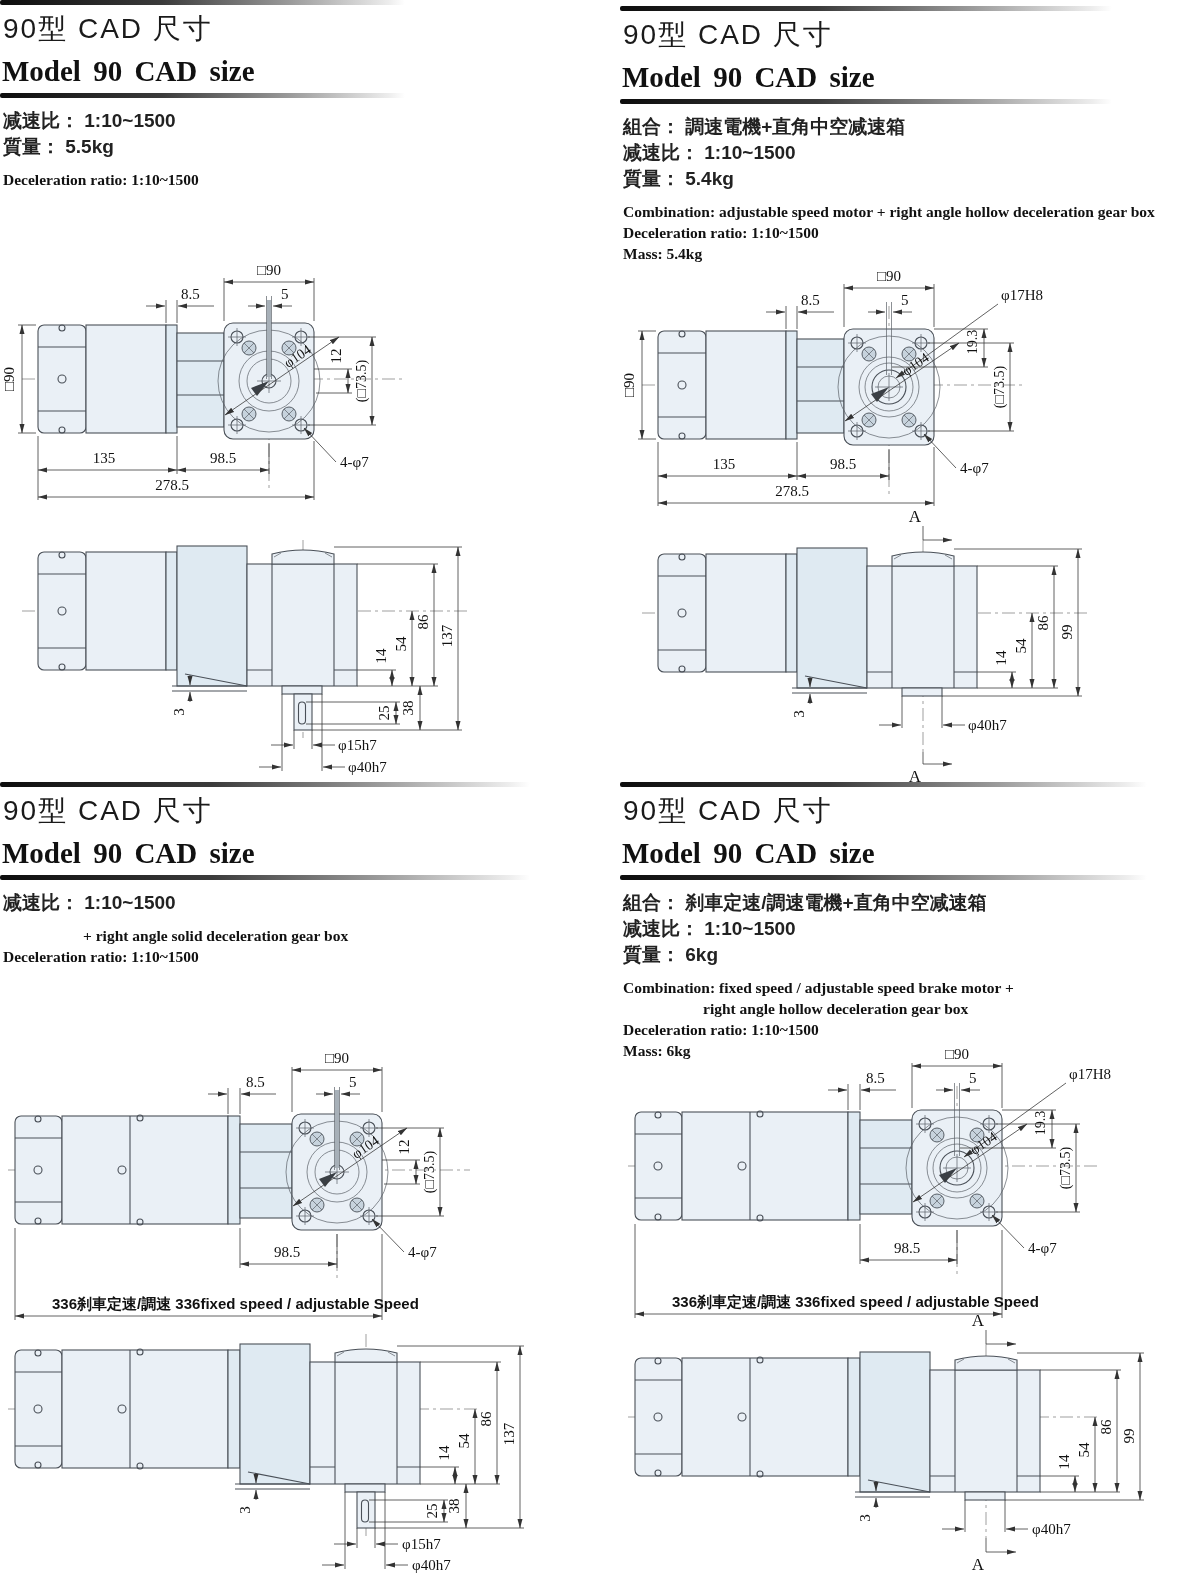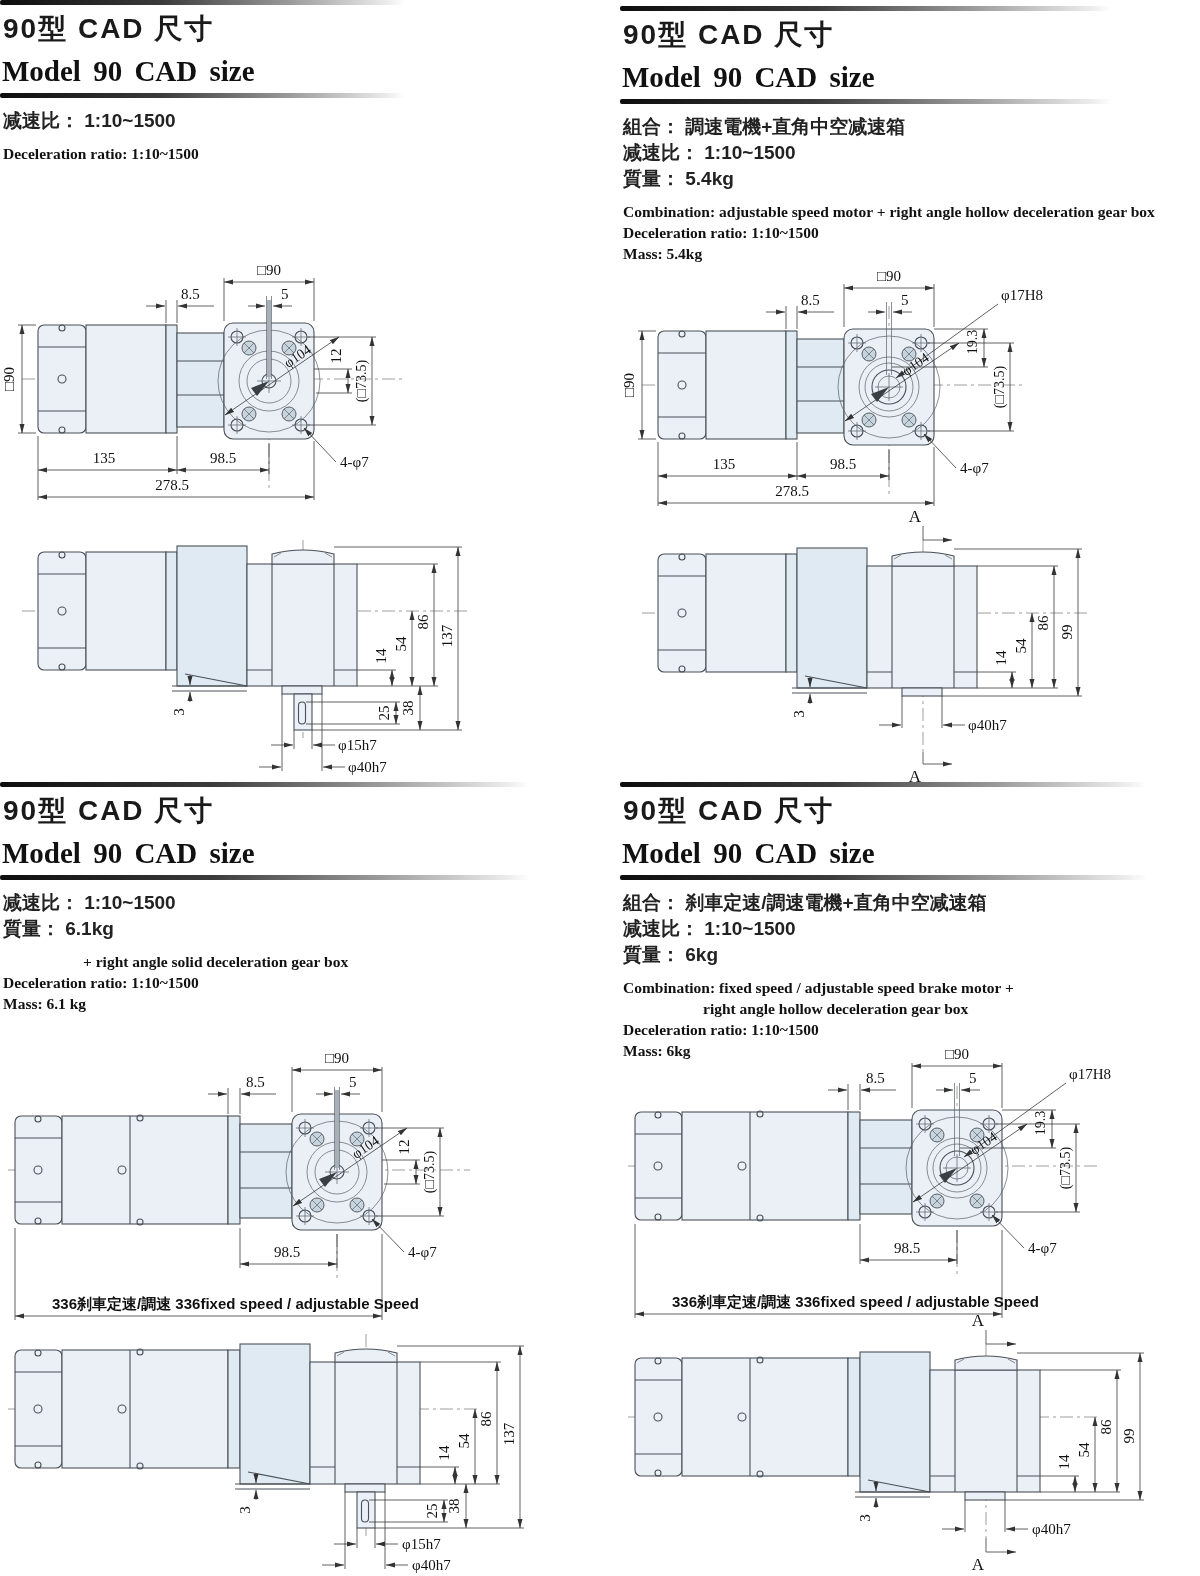--- a/index.html
+++ b/index.html
@@ -2,21 +2,21 @@
 <html><head>
 <meta charset="utf-8">
 <style>
   *{margin:0;padding:0;box-sizing:border-box}
   html,body{width:1200px;height:1576px;background:#fff;overflow:hidden;
     font-family:"Liberation Serif",serif}
   #page{position:relative;width:1200px;height:1576px;background:#fff}
   .quad{position:absolute;width:600px;height:790px}
   .bar{height:5px;border-radius:2px;
     background:linear-gradient(to right,#0d0d0d 0%,#3b3b3b 40%,#9c9c9c 72%,#ededed 96%,#ffffff 100%)}
-  .tzh{font-family:"Liberation Sans",sans-serif;font-weight:bold;font-size:28px;
+  .tzh{font-family:"Liberation Sans",sans-serif;font-weight:normal;font-size:28px;
     line-height:32px;letter-spacing:2px;color:#1a1a1a;margin:8px 0 0 3px}
   .ten{font-family:"Liberation Serif",serif;font-size:29px;line-height:31px;
     color:#111;margin:11px 0 6px 2px;word-spacing:5px}
   .szh{font-family:"Liberation Sans",sans-serif;font-weight:bold;font-size:19px;
     line-height:26px;color:#222;margin:10px 0 0 3px}
   .sen{font-family:"Liberation Serif",serif;font-weight:bold;font-size:15.5px;
     line-height:21px;color:#111;margin:9px 0 0 3px}
   .sen .ind{margin-left:80px}
   svg.cad{position:absolute;left:0;overflow:visible}
   .ol{fill:#eaf0f6;stroke:#4a5058;stroke-width:1.1}
@@ -45,20 +45,21 @@
   </defs>
 </svg>
 
 <section class="quad" style="left:0;top:6">
   <div class="bar" style="width:405px"></div>
   <h1 class="tzh">90型  CAD 尺寸</h1>
   <h2 class="ten">Model 90  CAD size</h2>
   <div class="bar" style="width:405px"></div>
   <div class="szh">
     <div>减速比： 1:10~1500</div>
+    <div>質量： 5.5kg</div>
   </div>
   <div class="sen">
     <div>Deceleration ratio: 1:10~1500</div>
   </div>
 
   <svg class="cad" style="top:248px" width="600" height="268" viewBox="0 0 600 268">
     <g>
       <path class="cl" d="M22,131 H402"></path>
       <path class="cl" d="M269,52 V240"></path>
       <rect class="ol" x="38" y="77" width="48" height="108" rx="6"></rect>
@@ -322,26 +323,24 @@
   </svg>
 </section>
 
 <section class="quad" style="left:0;top:782px">
   <div class="bar" style="width:530px"></div>
   <h1 class="tzh">90型  CAD 尺寸</h1>
   <h2 class="ten">Model 90  CAD size</h2>
   <div class="bar" style="width:530px"></div>
   <div class="szh">
     <div>减速比： 1:10~1500</div>
-    <div>質量： 6.1kg</div>
   </div>
   <div class="sen">
     <div class="ind">+ right angle solid deceleration gear box</div>
     <div>Deceleration ratio: 1:10~1500</div>
-    <div>Mass: 6.1 kg</div>
   </div>
 
   <svg class="cad" style="top:250px" width="600" height="292" viewBox="0 0 600 292">
     <g>
       <path class="cl" d="M8,138 H470"></path>
       <path class="cl" d="M337,58 V248"></path>
       <rect class="ol" x="15" y="84" width="47" height="108" rx="6"></rect>
       <path class="ln" d="M15,106 H62 M15,170 H62"></path>
       <circle class="ln" cx="38" cy="138" r="4"></circle>
           <circle class="ln" cx="38" cy="87" r="3"></circle>

